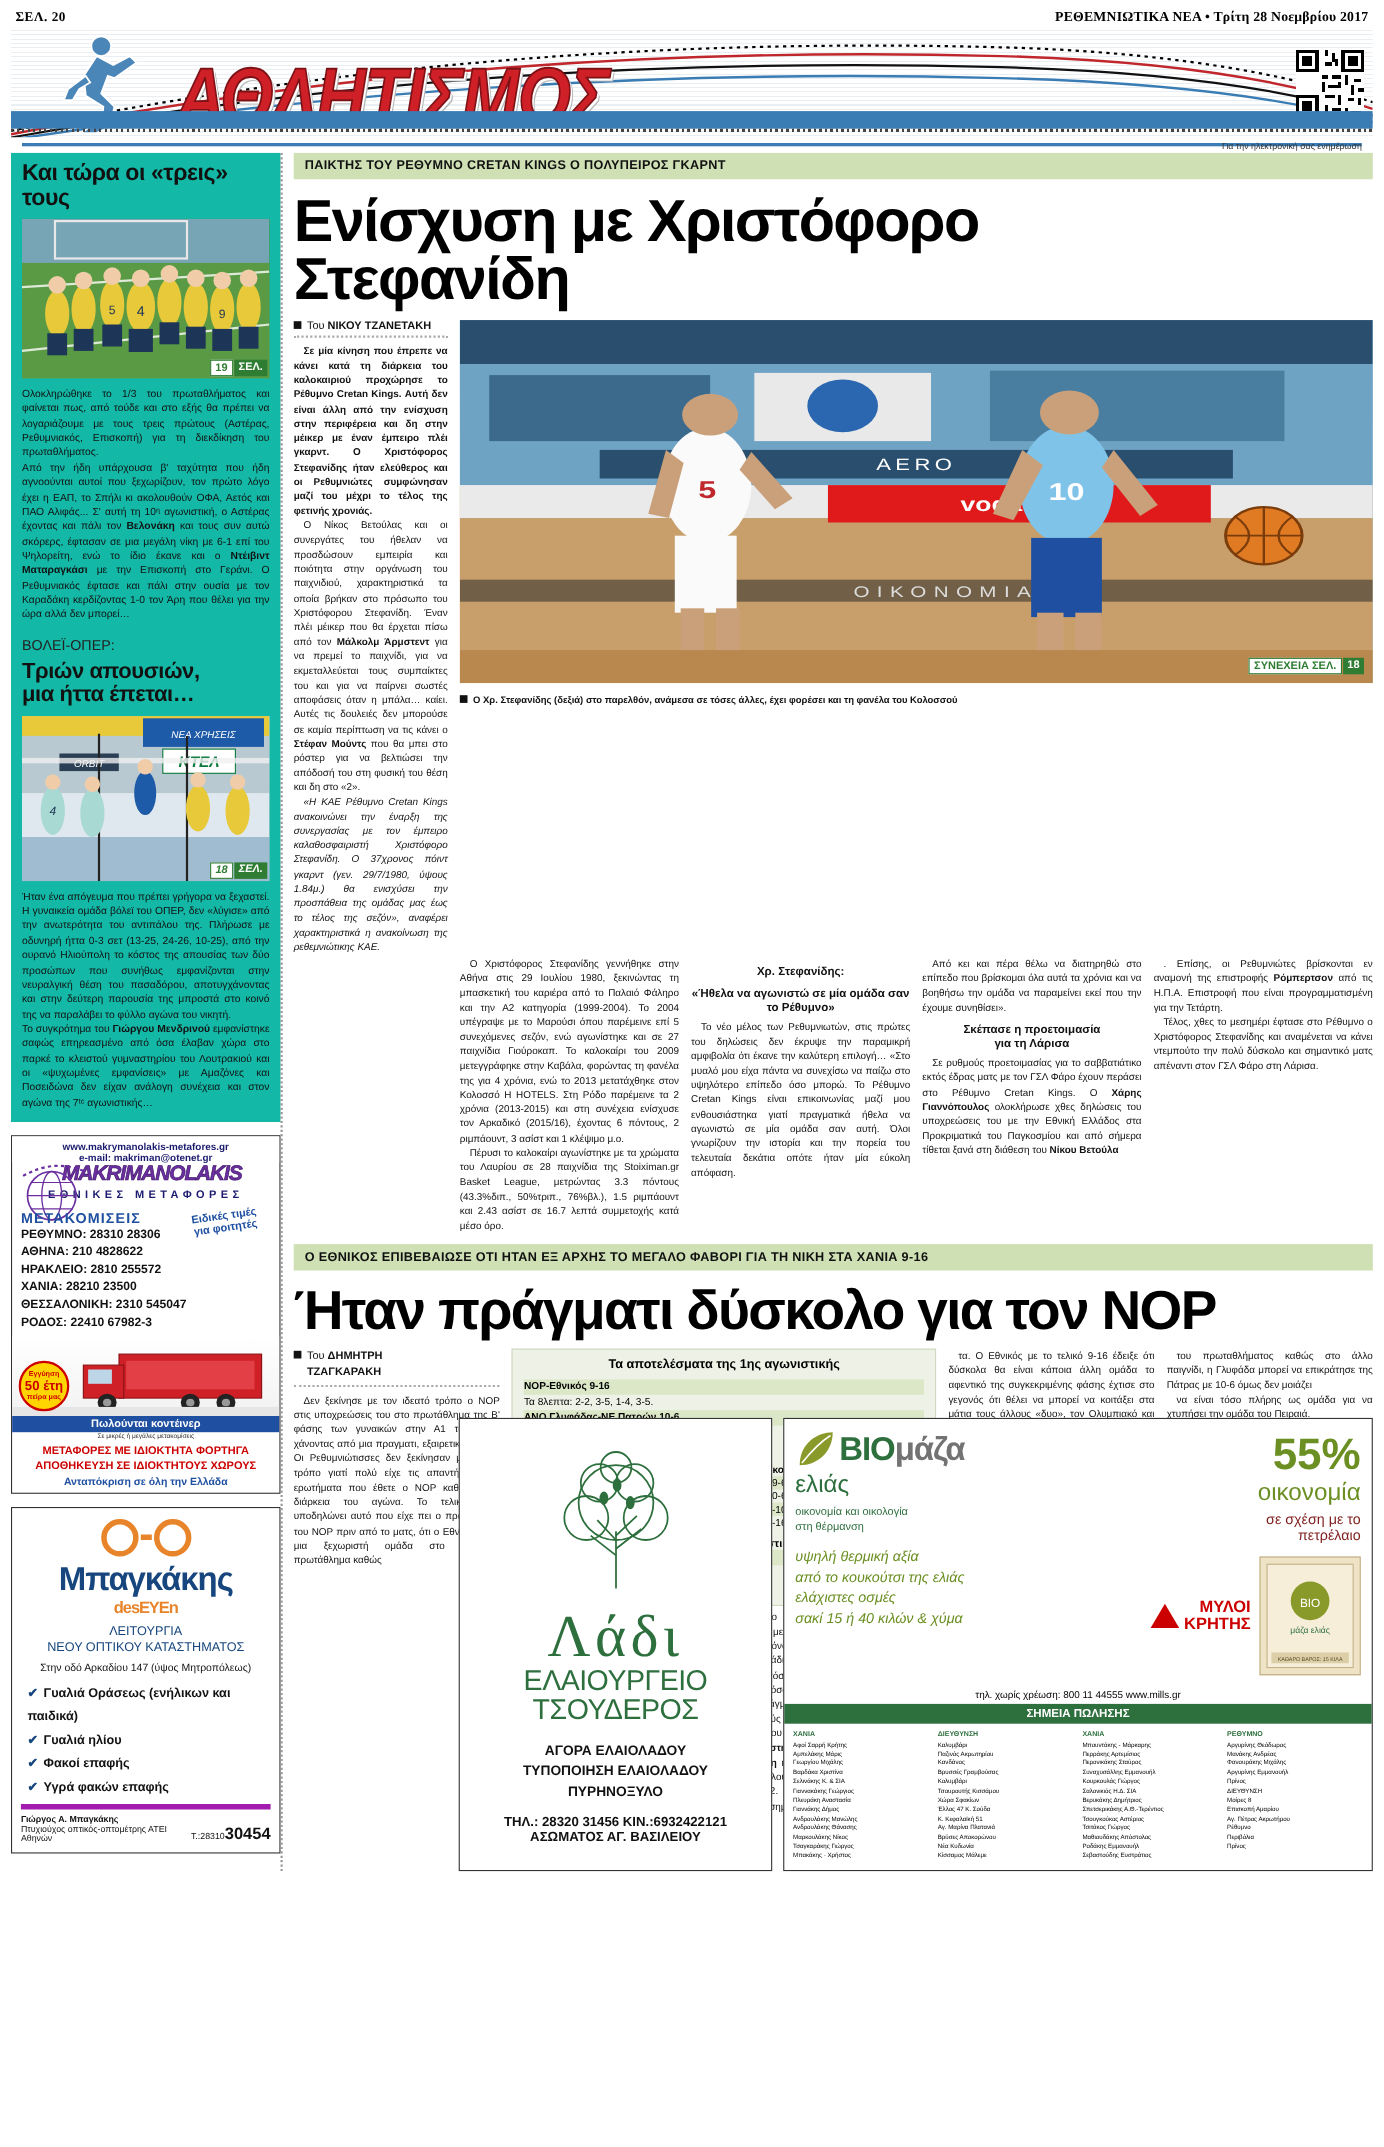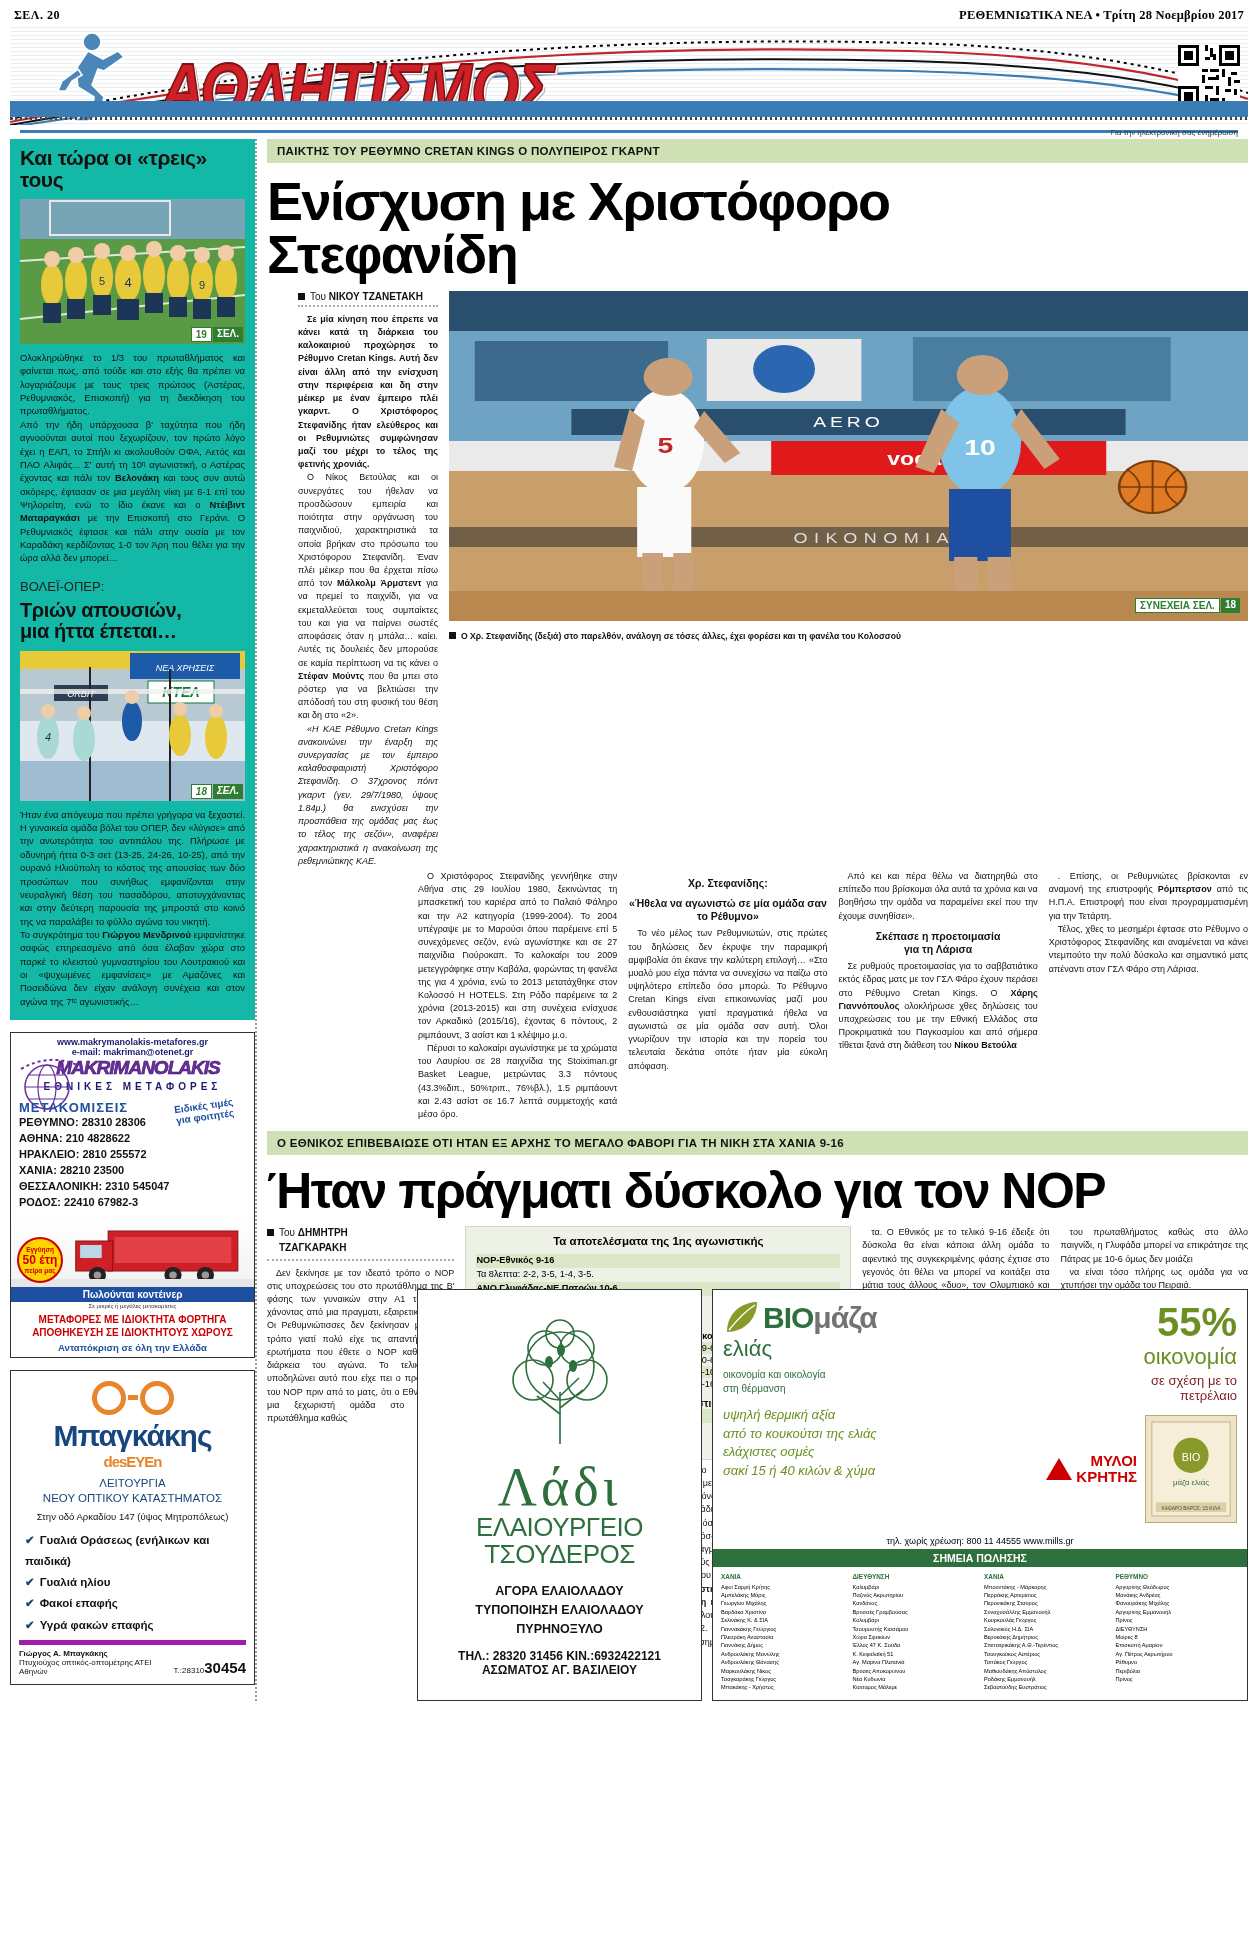--- a/index.html
+++ b/index.html
@@ -502,21 +502,21 @@
     </div>
 
     <div class="col-right vdotted">
 
       <div class="kicker-bar">ΠΑΙΚΤΗΣ ΤΟΥ ΡΕΘΥΜΝΟ CRETAN KINGS Ο ΠΟΛΥΠΕΙΡΟΣ ΓΚΑΡΝΤ</div>
       <div class="headline">
         <div>Ενίσχυση με Χριστόφορο</div>
         <div>Στεφανίδη</div>
       </div>
 
-      <div style="display:flex; gap:11px;margin-left:31px;">
+      <div style="display:flex; gap:11px;">
         <div style="width:140px;flex:0 0 140px;">
           <div class="byline">
             <span class="sq"></span><span>Του </span><b>ΝΙΚΟΥ ΤΖΑΝΕΤΑΚΗ</b>
           </div>
           <div class="ccol">
             <p class="lead">Σε μία κίνηση που έπρεπε να κάνει κατά τη διάρκεια του καλοκαιριού προχώρησε το Ρέθυμνο Cretan Kings. Αυτή δεν είναι άλλη από την ενίσχυση στην περιφέρεια και δη στην μέικερ με έναν έμπειρο πλέι γκαρντ. Ο Χριστόφορος Στεφανίδης ήταν ελεύθερος και οι Ρεθυμνιώτες συμφώνησαν μαζί του μέχρι το τέλος της φετινής χρονιάς.</p>
             <p>
               <span>Ο Νίκος Βετούλας και οι συνεργάτες του ήθελαν να προσδώσουν εμπειρία και ποιότητα στην οργάνωση του παιχνιδιού, χαρακτηριστικά τα οποία βρήκαν στο πρόσωπο του Χριστόφορου Στεφανίδη. Έναν πλέι μέικερ που θα έρχεται πίσω από τον </span><b>Μάλκολμ Άρμστεντ</b><span> για να πρεμεί το παιχνίδι, για να εκμεταλλεύεται τους συμπαίκτες του και για να παίρνει σωστές αποφάσεις όταν η μπάλα… καίει. Αυτές τις δουλειές δεν μπορούσε σε καμία περίπτωση να τις κάνει ο </span><b>Στέφαν Μούντς</b><span> που θα μπει στο ρόστερ για να βελτιώσει την απόδοσή του στη φυσική του θέση και δη στο «2».</span>
             </p>
             <p class="ital">«Η ΚΑΕ Ρέθυμνο Cretan Kings ανακοινώνει την έναρξη της συνεργασίας με τον έμπειρο καλαθοσφαιριστή Χριστόφορο Στεφανίδη. Ο 37χρονος πόιντ γκαρντ (γεν. 29/7/1980, ύψους 1.84μ.) θα ενισχύσει την προσπάθεια της ομάδας μας έως το τέλος της σεζόν», αναφέρει χαρακτηριστικά η ανακοίνωση της ρεθεμνιώτικης ΚΑΕ.</p>
@@ -568,21 +568,21 @@
               <path d="M520 196 h52 M546 170 v52 M526 178 Q546 196 526 214 M566 178 Q546 196 566 214" stroke="#7a3c0a" stroke-width="1.6" fill="none"></path>
 
               <rect x="0" y="300" width="620" height="30" fill="#b8884f"></rect>
             </svg>
             <div class="pg-badge clip8">
               <span class="n" style="background:#fff;color:#2f7d32;">ΣΥΝΕΧΕΙΑ ΣΕΛ.</span>
               <span class="t">18</span>
             </div>
           </div>
           <div class="cap">
-            <span class="sq"></span><span>Ο Χρ. Στεφανίδης (δεξιά) στο παρελθόν, ανάλογη σε τόσες άλλες, έχει φορέσει και τη φανέλα του Κολοσσού</span>
+            <span class="sq"></span><span>Ο Χρ. Στεφανίδης (δεξιά) στο παρελθόν, ανάμεσα σε τόσες άλλες, έχει φορέσει και τη φανέλα του Κολοσσού</span>
           </div>
         </div>
       </div>
 
       <div class="artgrid" style="grid-template-columns:140px repeat(4,1fr); margin-top:2px;">
         <div></div>
         <div class="ccol">
           <p>Ο Χριστόφορος Στεφανίδης γεννήθηκε στην Αθήνα στις 29 Ιουλίου 1980, ξεκινώντας τη μπασκετική του καριέρα από το Παλαιό Φάληρο και την Α2 κατηγορία (1999-2004). Το 2004 υπέγραψε με το Μαρούσι όπου παρέμεινε επί 5 συνεχόμενες σεζόν, ενώ αγωνίστηκε και σε 27 παιχνίδια Γιούροκαπ. Το καλοκαίρι του 2009 μετεγγράφηκε στην Καβάλα, φορώντας τη φανέλα της για 4 χρόνια, ενώ το 2013 μετατάχθηκε στον Κολοσσό Η HOTELS. Στη Ρόδο παρέμεινε τα 2 χρόνια (2013-2015) και στη συνέχεια ενίσχυσε τον Αρκαδικό (2015/16), έχοντας 6 πόντους, 2 ριμπάουντ, 3 ασίστ και 1 κλέψιμο μ.ο.</p>
           <p>Πέρυσι το καλοκαίρι αγωνίστηκε με τα χρώματα του Λαυρίου σε 28 παιχνίδια της Stoiximan.gr Basket League, μετρώντας 3.3 πόντους (43.3%διπ., 50%τριπ., 76%βλ.), 1.5 ριμπάουντ και 2.43 ασίστ σε 16.7 λεπτά συμμετοχής κατά μέσο όρο.</p>
         </div>

